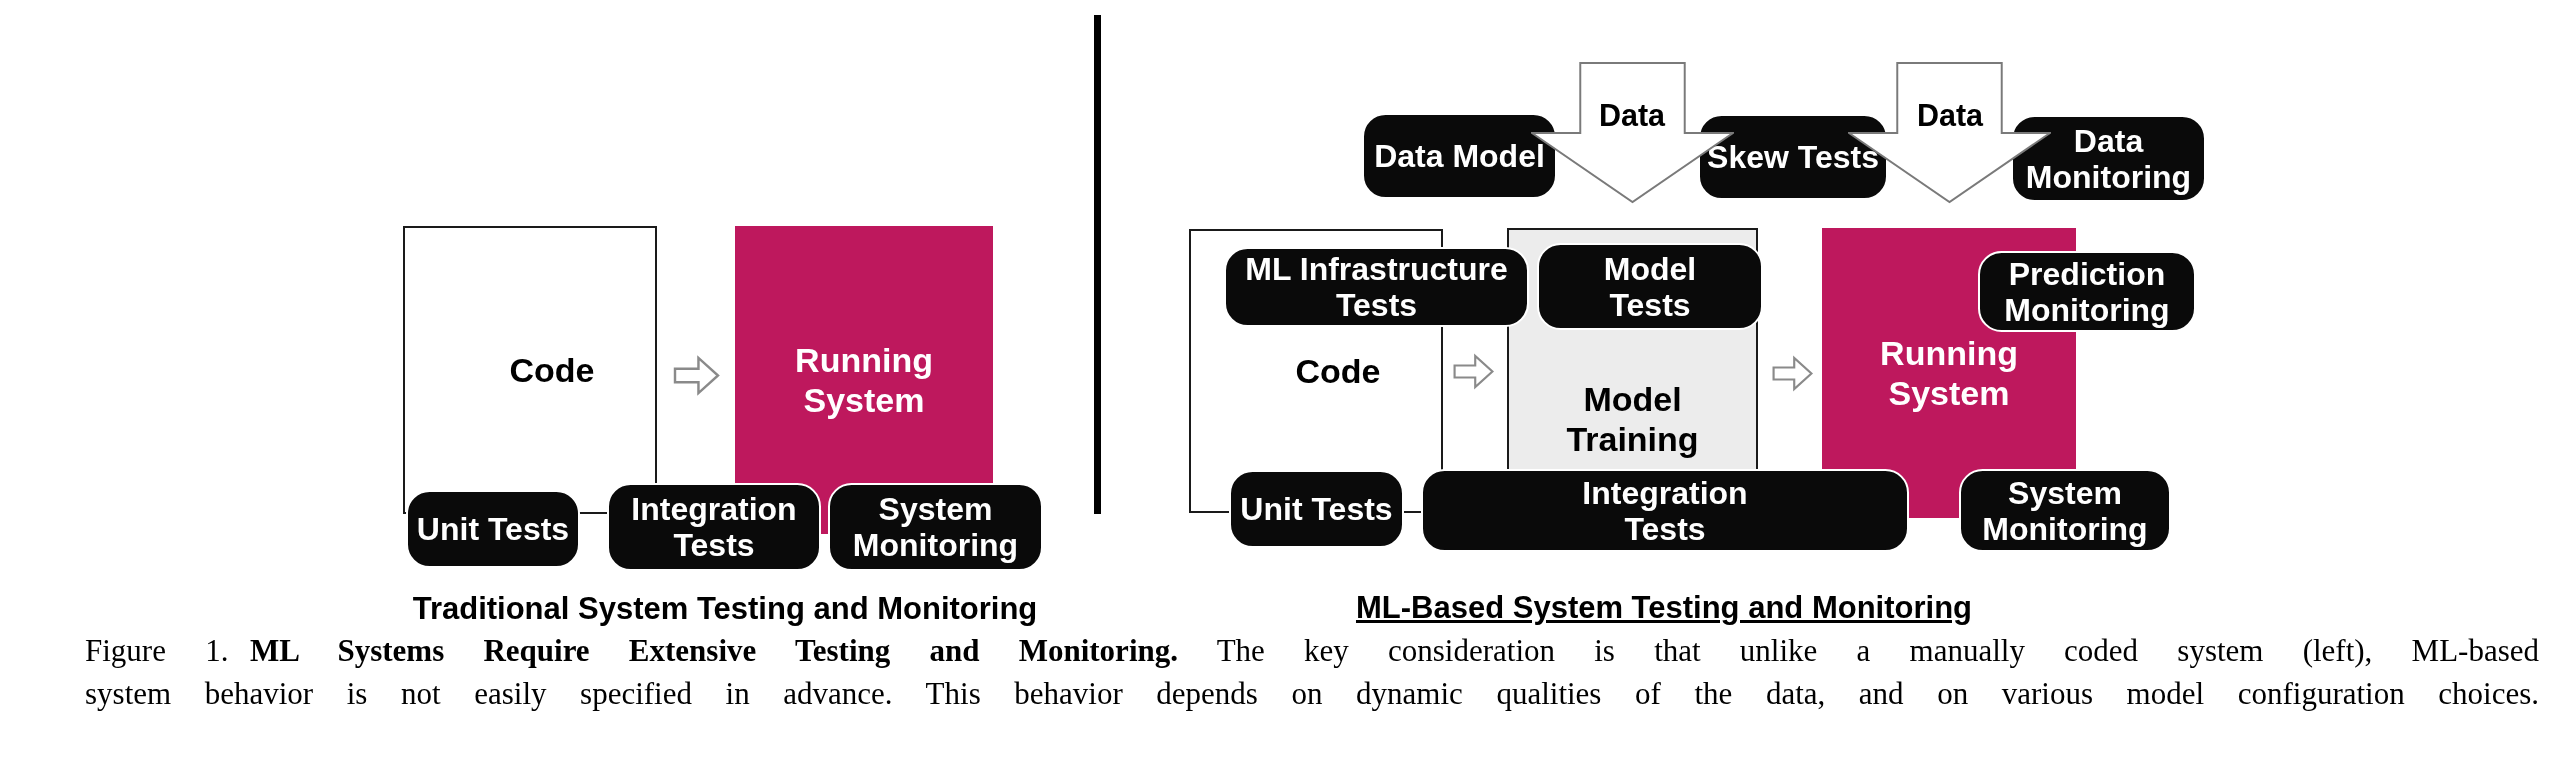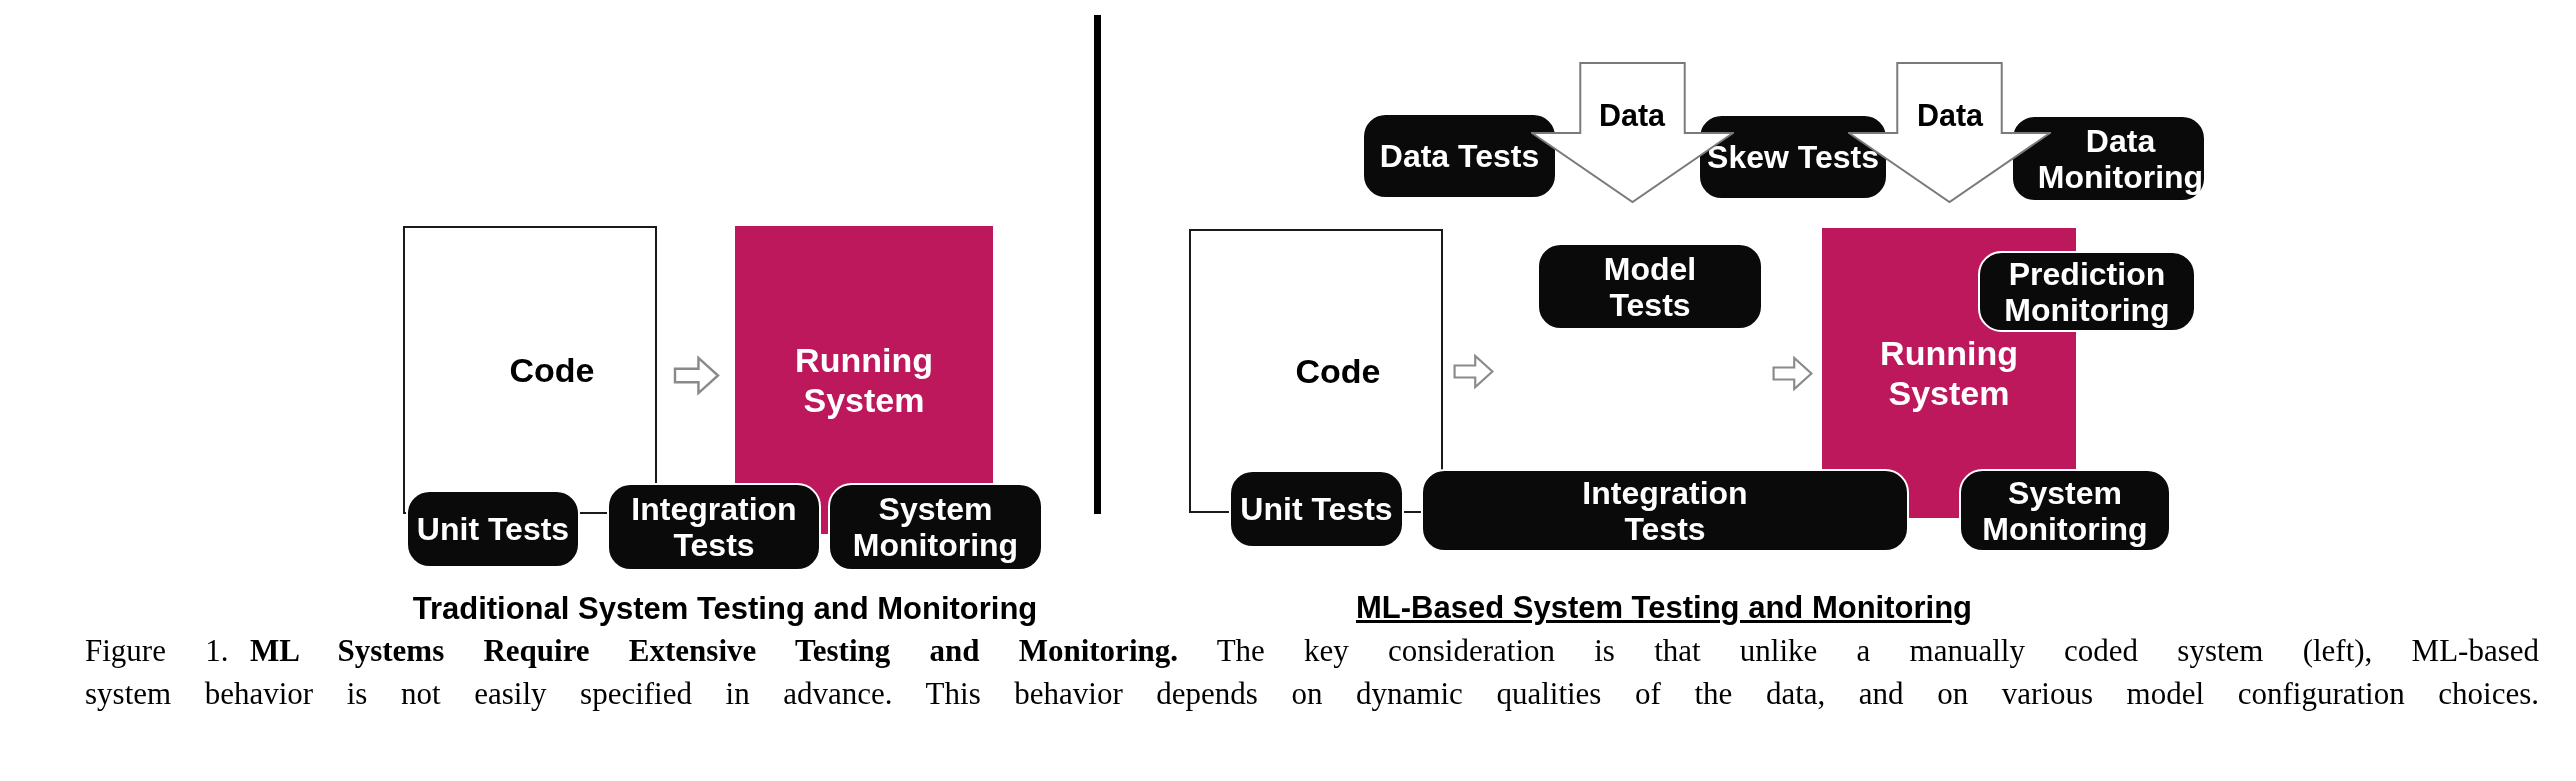--- a/index.html
+++ b/index.html
@@ -93,43 +93,49 @@
   <div class="abs divider" style="left:1094px;top:14.7px;width:6.9px;height:499px;"></div>
 
   <div class="abs rect white" style="left:1189px;top:229px;width:254px;height:284px;">
     <span class="boxlabel">Code</span>
   </div>
 
   <svg class="abs smallarrow" style="left:1452px;top:352px;" width="43" height="39" viewBox="0 0 50 44">
     <polygon points="3,15 27,15 27,4 47,22 27,40 27,29 3,29" fill="#ffffff" stroke="#8a8a8a" stroke-width="2.5"></polygon>
   </svg>
 
+  <div class="abs rect lightgray" style="left:1507px;top:228px;width:251px;height:283px;">
+    <span class="boxlabel" style="max-width:177px;margin-top:98px;">Model Training</span>
+  </div>
 
   <svg class="abs smallarrow" style="left:1771px;top:354px;" width="43" height="39" viewBox="0 0 50 44">
     <polygon points="3,15 27,15 27,4 47,22 27,40 27,29 3,29" fill="#ffffff" stroke="#8a8a8a" stroke-width="2.5"></polygon>
   </svg>
 
   <div class="abs rect darkgray" style="left:1822px;top:228px;width:254px;height:290px;">
     <span class="boxlabel" style="max-width:187px;">Running System</span>
   </div>
 
+  <div class="abs pill" style="left:1224px;top:247px;width:305px;height:80px;">
+    <span class="narrow" style="max-width:275px;">ML Infrastructure Tests</span>
+  </div>
   <div class="abs pill" style="left:1537px;top:243px;width:226px;height:87px;">
     <span class="narrow" style="max-width:128px;">Model Tests</span>
   </div>
   <div class="abs pill" style="left:1978px;top:251px;width:218px;height:81px;">
     <span class="narrow" style="max-width:197px;">Prediction Monitoring</span>
   </div>
 
   <div class="abs pill" style="left:1362px;top:113px;width:195px;height:86px;">
-    <span>Data Tests</span>
+    <span>Data Model</span>
   </div>
   <div class="abs pill" style="left:1698px;top:114px;width:190px;height:86px;">
     <span>Skew Tests</span>
   </div>
-  <div class="abs pill" style="left:2011px;top:115px;width:195px;height:87px;justify-content:flex-end;">
+  <div class="abs pill" style="left:2011px;top:115px;width:195px;height:87px;">
     <span class="narrow" style="max-width:167px;">Data Monitoring</span>
   </div>
 
   <svg class="abs bigarrow" style="left:1531px;top:62px;" width="203" height="142" viewBox="0 0 206 144">
     <polygon points="50,1 156,1 156,72 205,72 103,142 1,72 50,72" fill="#ffffff" stroke="#7a7a7a" stroke-width="2"></polygon>
   </svg>
   <div class="abs data-label" style="left:1580px;top:98px;width:104px;">Data</div>
 
   <svg class="abs bigarrow" style="left:1848px;top:62px;" width="203" height="142" viewBox="0 0 206 144">
     <polygon points="50,1 156,1 156,72 205,72 103,142 1,72 50,72" fill="#ffffff" stroke="#7a7a7a" stroke-width="2"></polygon>

